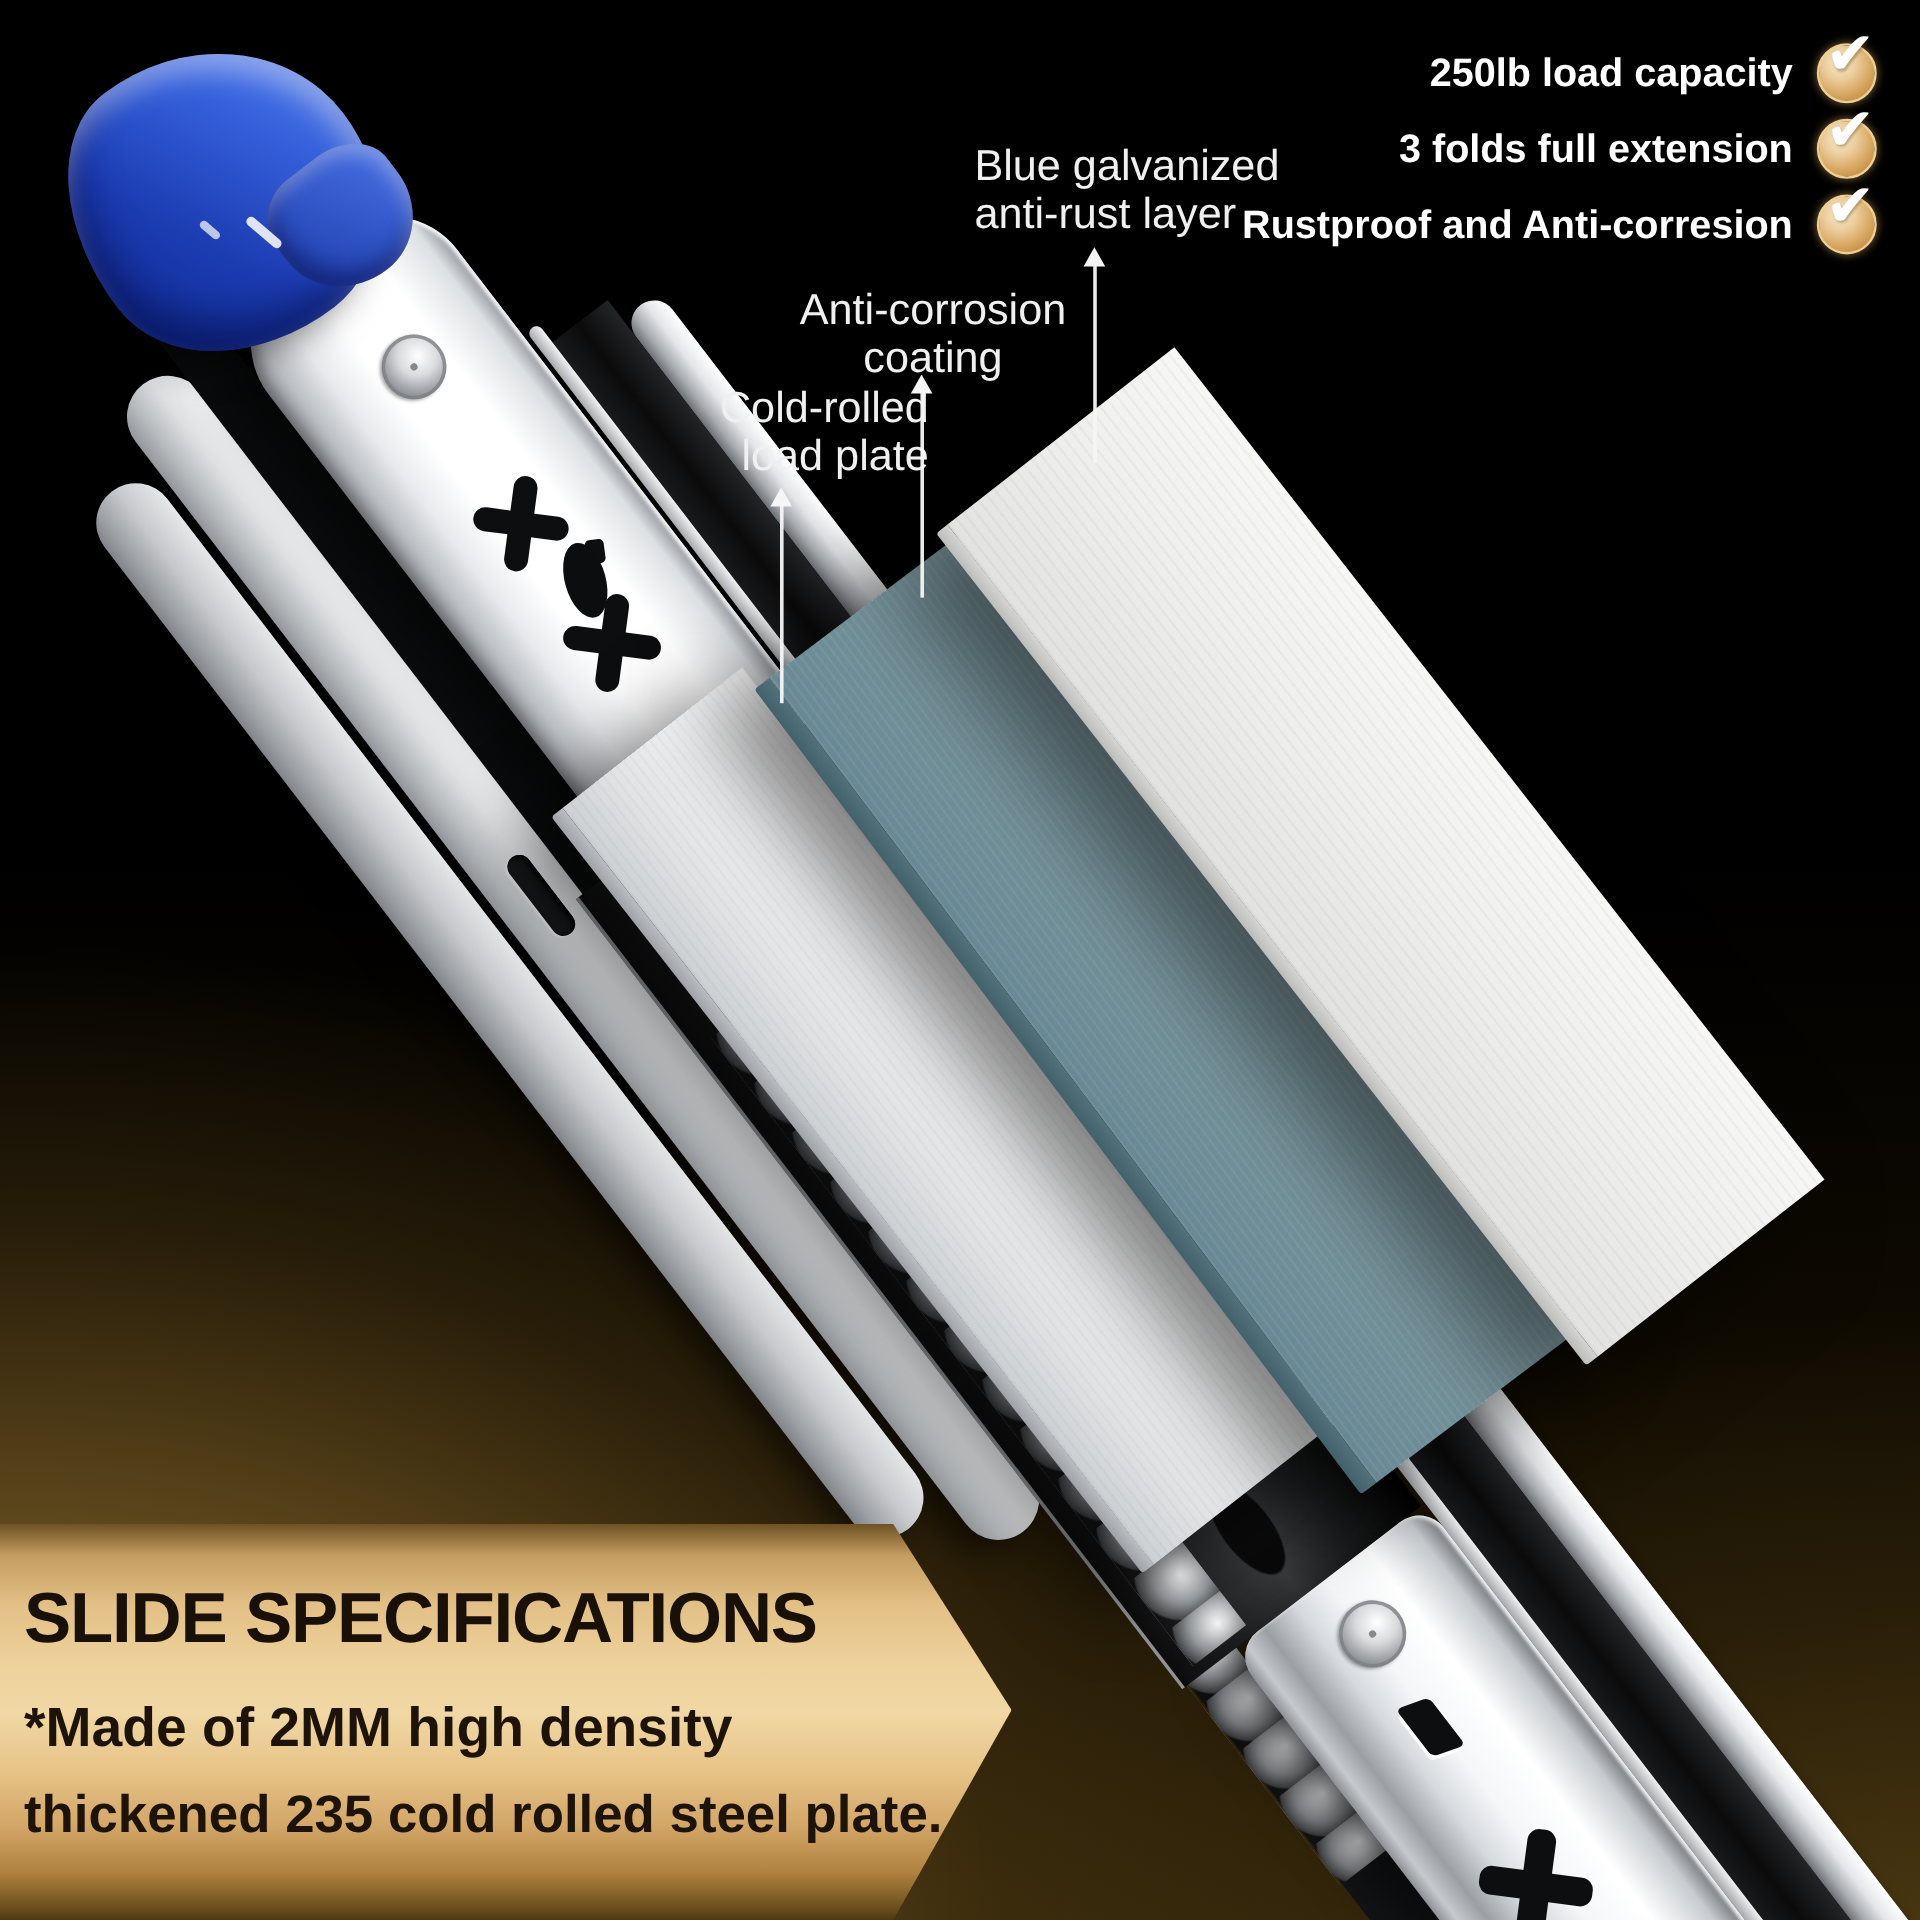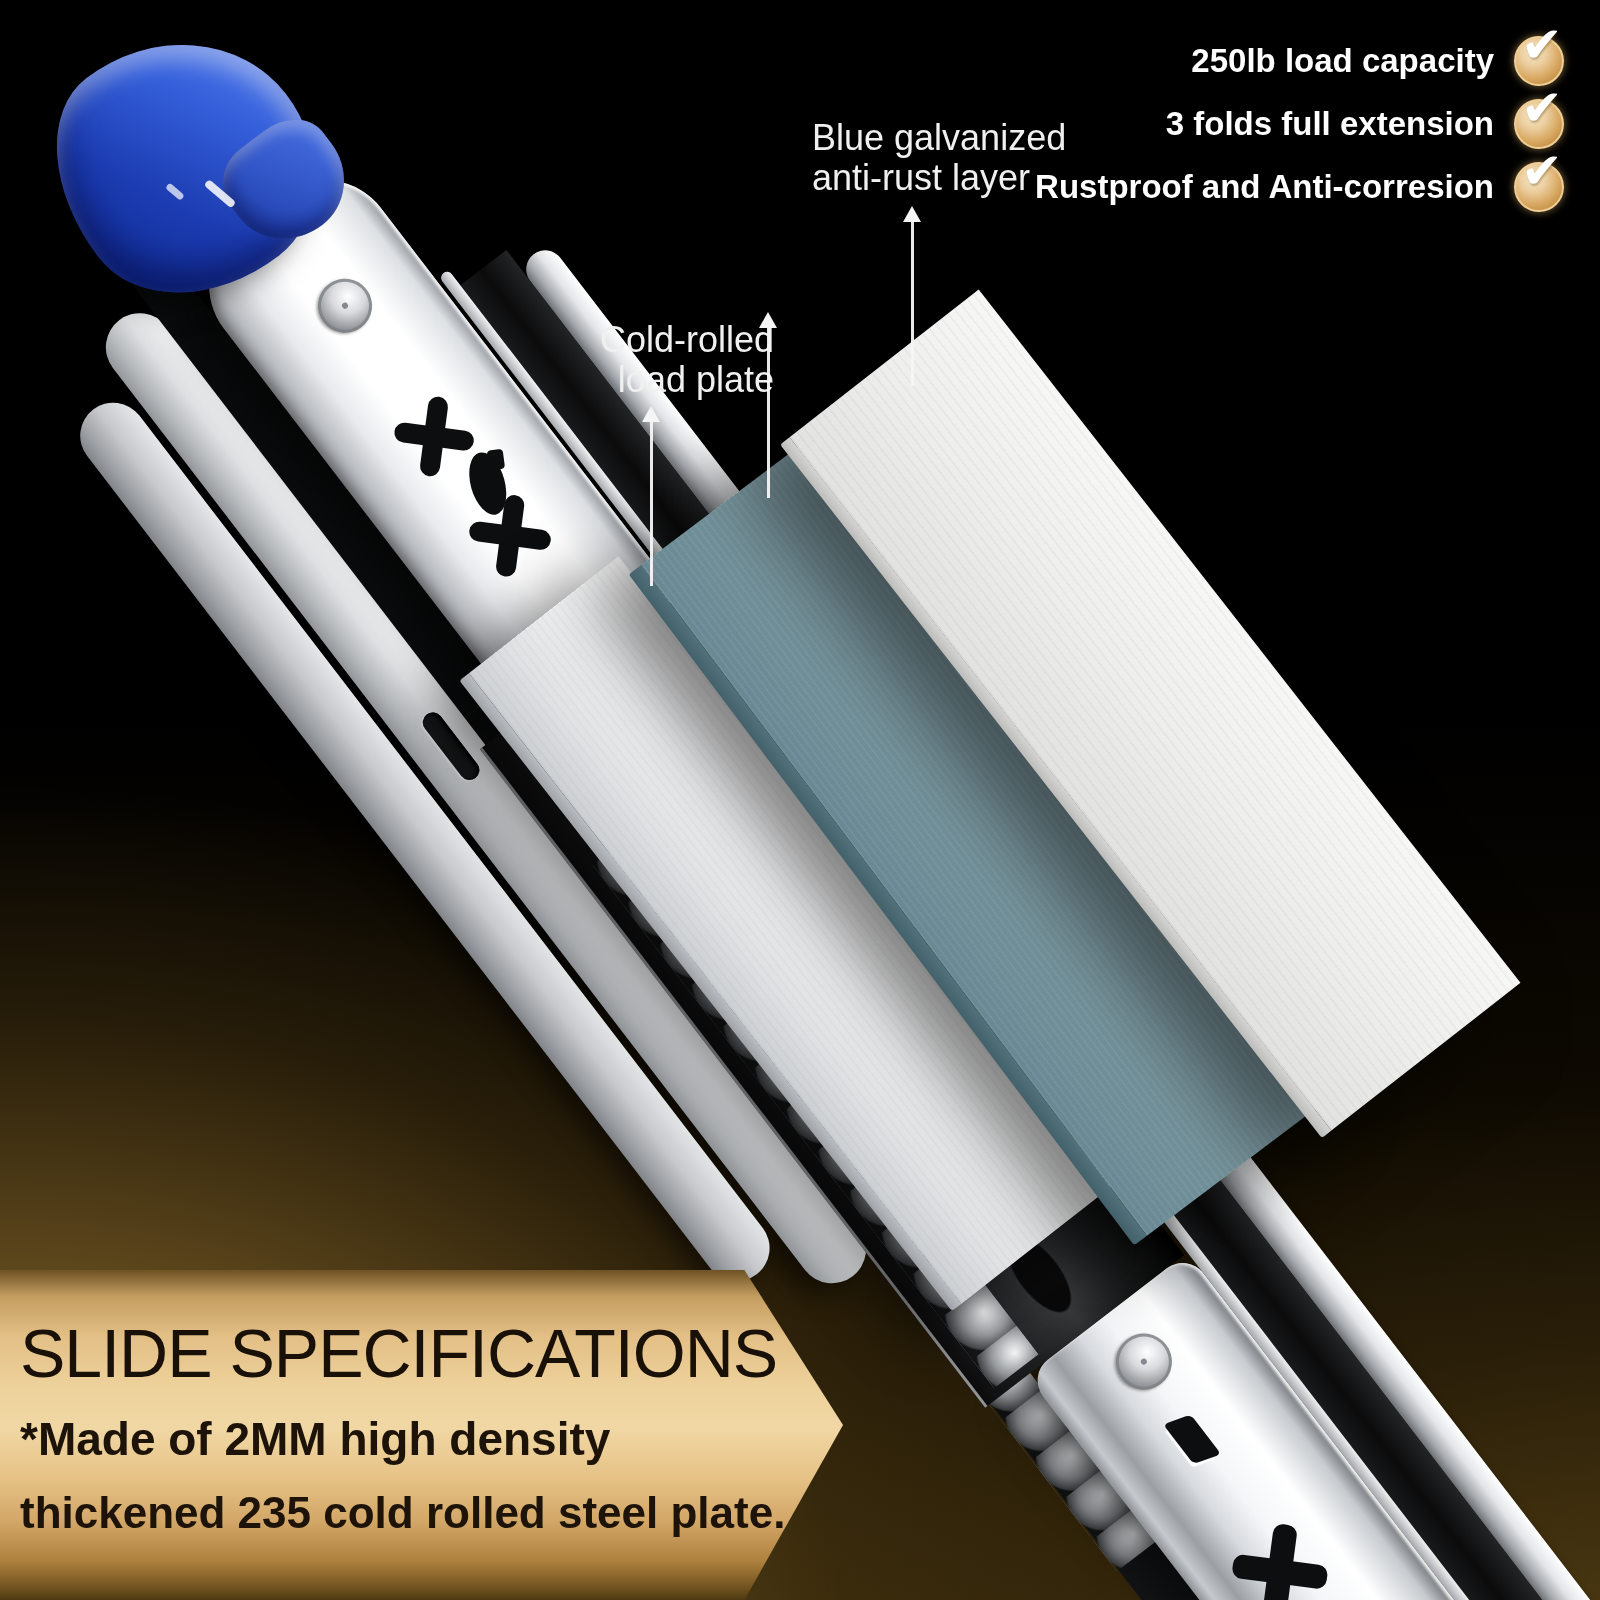--- a/index.html
+++ b/index.html
@@ -122,21 +122,21 @@
   .feature-label{font-size:33px;font-weight:bold;color:#ffffff;white-space:nowrap;}
   .badge{position:relative;width:46px;height:46px;border-radius:50%;flex:0 0 auto;
     background:radial-gradient(circle at 38% 32%,#f6e7c8 0%,#eccfa0 30%,#d9a964 60%,#c08a3e 85%,#a9762f 100%);
     border:2px solid #f0cf96;box-shadow:0 0 8px rgba(240,190,110,.55);}
   .badge-check{position:absolute;left:5px;top:-18px;font-size:50px;line-height:1;font-weight:bold;color:#ffffff;
     text-shadow:1px 2px 2px rgba(90,60,10,.35);}
   
   .banner{position:absolute;left:0;top:1270px;width:843px;height:330px;z-index:40;
     clip-path:polygon(0 0, 88.3% 0, 100% 47%, 88.3% 100%, 0 100%);
     background:linear-gradient(180deg,#6e5224 0%,#c49d61 8%,#e2bf85 20%,#eed29c 36%,#f0d7a4 48%,#e7c488 62%,#d3a768 76%,#b0823f 88%,#6b4e1d 97%,#4c3812 100%);}
-  .banner-title{position:absolute;left:20px;top:44px;font-size:68px;font-weight:normal;letter-spacing:-1px;color:#191008;white-space:nowrap;}
+  .banner-title{position:absolute;left:20px;top:44px;font-size:59px;font-weight:bold;letter-spacing:-1px;color:#191008;white-space:nowrap;}
   .banner-note1{position:absolute;left:20px;top:142px;font-size:46px;font-weight:bold;color:#1d1309;white-space:nowrap;}
   .banner-note2{position:absolute;left:20px;top:218px;font-size:44px;font-weight:bold;color:#1d1309;white-space:nowrap;}
 </style>
 </head>
 <body>
 
 <div class="scene">
 
   <div class="assembly">
     <div class="part ne-strip"></div>
@@ -168,20 +168,24 @@
   </div>
 
   <div class="plate plate-cold"></div>
   <div class="plate plate-teal"></div>
   <div class="plate plate-galv"></div>
 
   <div class="callout co-blue">
     <div>Blue galvanized</div>
     <div>anti-rust layer</div>
   </div>
+  <div class="callout co-anti">
+    <div>Anti-corrosion</div>
+    <div>coating</div>
+  </div>
   <div class="callout co-cold">
     <div>Cold-rolled</div>
     <div>load plate</div>
   </div>
   <div class="arrow ar-blue">
     <div class="head"></div>
     <div class="line"></div>
   </div>
   <div class="arrow ar-anti">
     <div class="head"></div>

